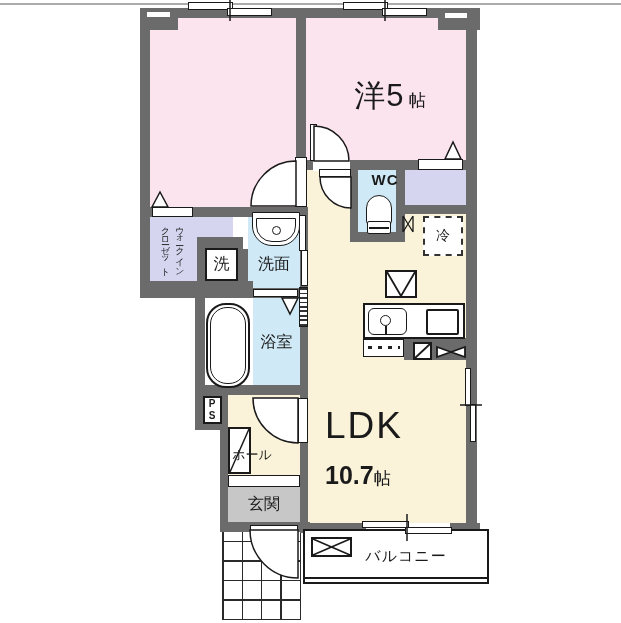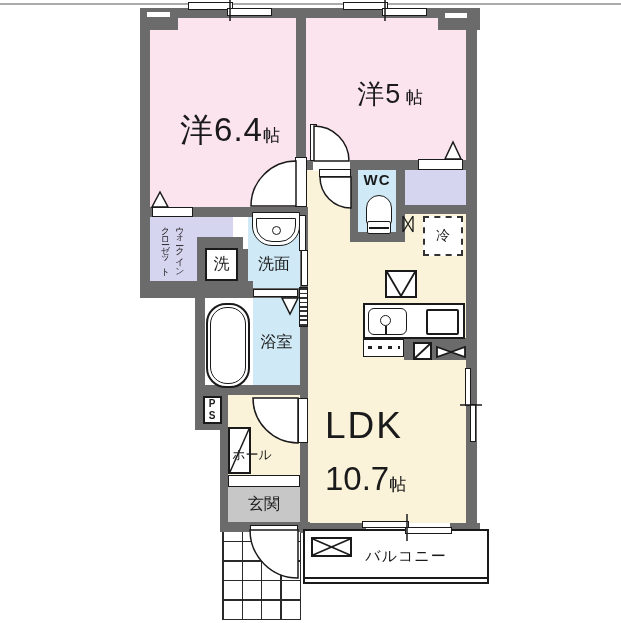--- a/index.html
+++ b/index.html
@@ -164,31 +164,28 @@
     <line x1="415" y1="358" x2="430" y2="344" stroke="#1a1a1a" stroke-width="1.8"></line>
 
     <path d="M 437 347 L 465 357 L 465 347 L 437 357 Z" fill="#fff" stroke="#1a1a1a" stroke-width="1.8"></path>
 
     <path d="M 403 216 L 413 232 M 413 216 L 403 232 M 403 216 L 403 232 M 413 216 L 413 232" fill="none" stroke="#1a1a1a" stroke-width="1.3"></path>
 
     <line x1="313" y1="539" x2="350" y2="555" stroke="#1a1a1a" stroke-width="1.8"></line>
     <line x1="350" y1="539" x2="313" y2="555" stroke="#1a1a1a" stroke-width="1.8"></line>
   </svg>
 
-  <div class="label" style="left:165px;top:96px;width:130px;text-align:center;">
-    <span class="big">洋6.4</span><span class="unit">帖</span>
-  </div>
   <div class="label" style="left:330px;top:63px;width:120px;text-align:center;">
-    <span class="big" style="font-size:27px;">洋5</span> <span class="unit">帖</span>
+    <span class="big" style="font-size:31px;">洋5</span> <span class="unit">帖</span>
   </div>
   <div class="label" style="left:325px;top:390px;width:140px;text-align:left;">
     <span style="font-size:37px;letter-spacing:2px;">LDK</span><br>
-    <span style="font-size:33px;">10.7</span><span class="unit">帖</span>
+    <span style="font-size:25px;font-weight:bold;">10.7</span><span class="unit">帖</span>
   </div>
-  <div class="label" style="left:358px;top:172px;width:38px;text-align:center;font-size:15px;font-weight:bold;letter-spacing:1px;">WC</div>
+  <div class="label" style="left:358px;top:172px;width:38px;text-align:center;font-size:15px;font-weight:bold;letter-spacing:1px;padding-left:8px;">WC</div>
   <div class="label vtext" style="left:158px;top:220px;height:60px;font-size:9px;line-height:1.6;letter-spacing:0px;">ウォークイン
 クローゼット</div>
   <div class="label" style="left:423px;top:228px;width:40px;text-align:center;font-size:14px;">冷</div>
   <div class="label" style="left:205px;top:256px;width:33px;text-align:center;font-size:16px;">洗</div>
   <div class="label" style="left:248px;top:256px;width:52px;text-align:center;font-size:16px;">洗面</div>
   <div class="label" style="left:253px;top:334px;width:47px;text-align:center;font-size:16px;">浴室</div>
   <div class="label" style="left:206px;top:398px;width:12px;font-size:10px;font-weight:bold;word-break:break-all;text-align:center;line-height:1.15;">PS</div>
   <div class="label" style="left:228px;top:448px;width:48px;text-align:center;font-size:13px;">ホール</div>
   <div class="label" style="left:228px;top:496px;width:72px;text-align:center;font-size:16px;">玄関</div>
   <div class="label" style="left:356px;top:548px;width:100px;text-align:center;font-size:15px;letter-spacing:1px;">バルコニー</div>

